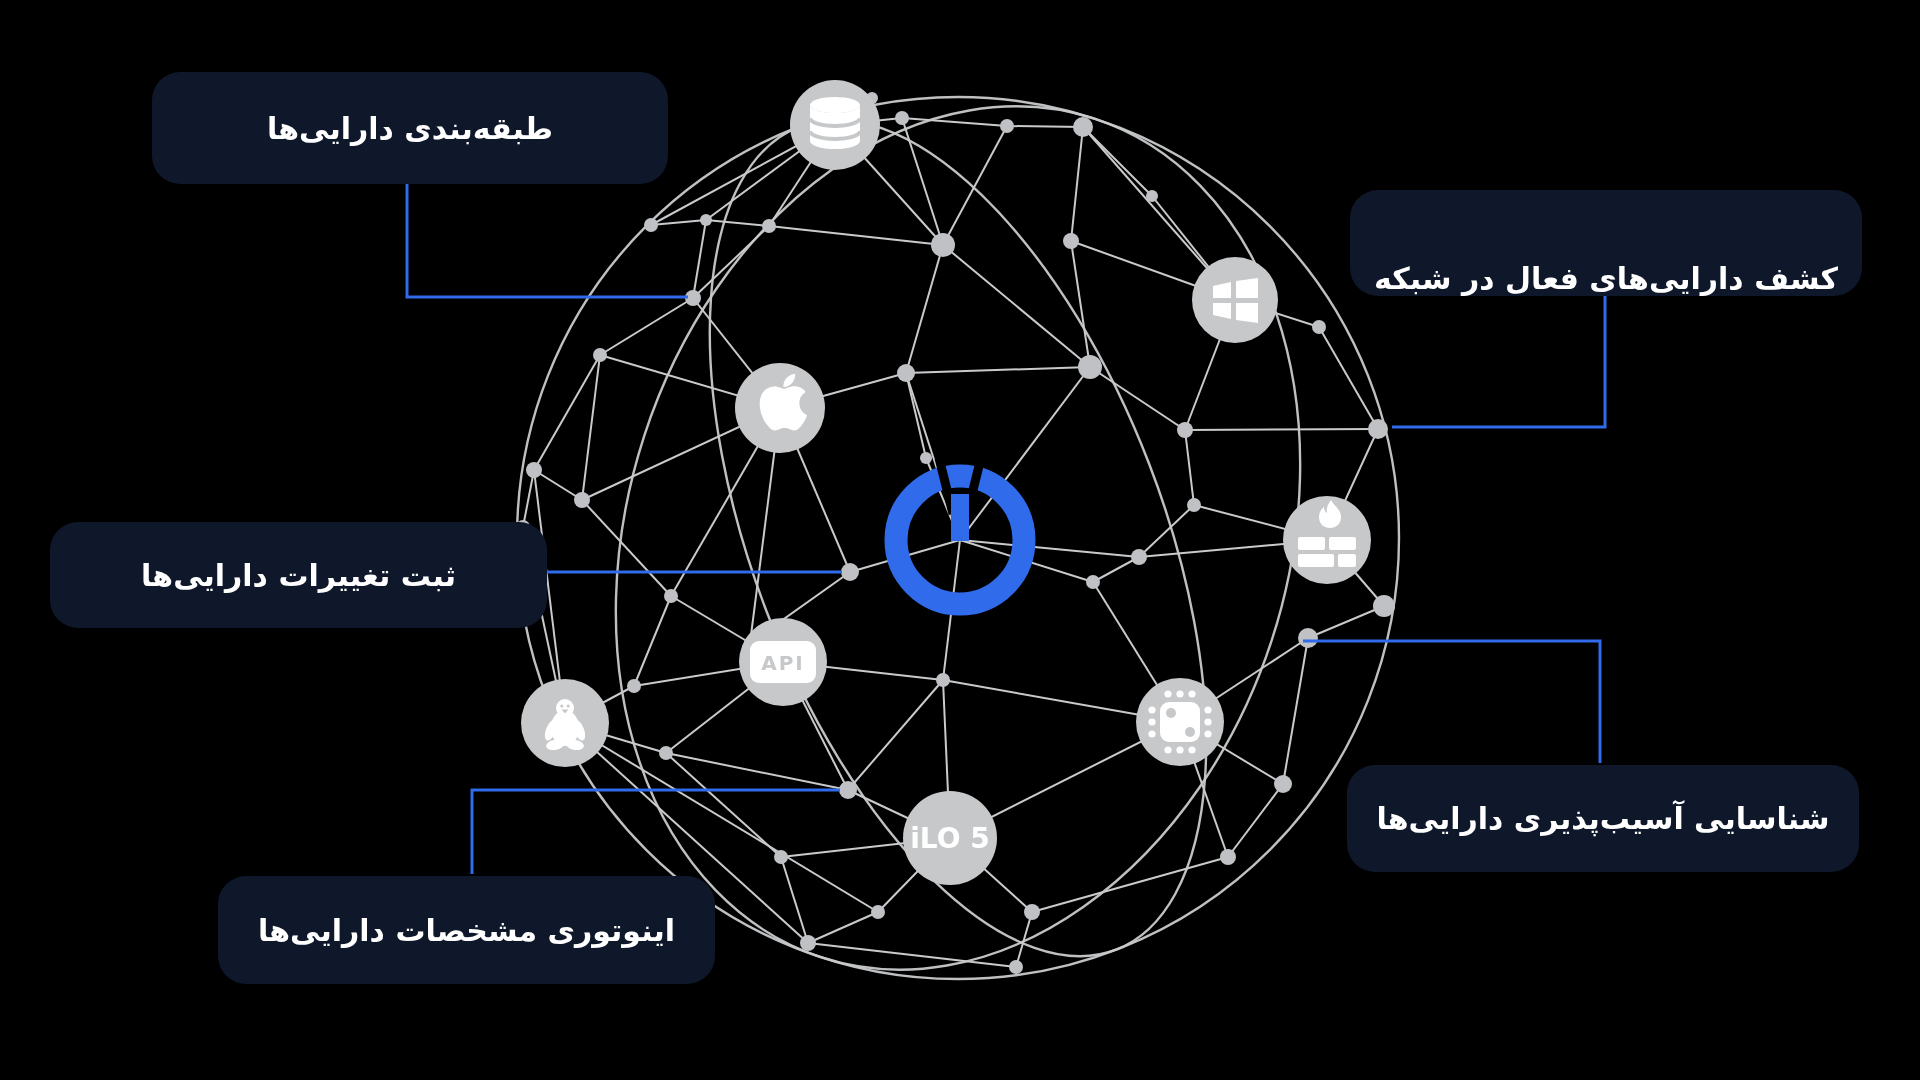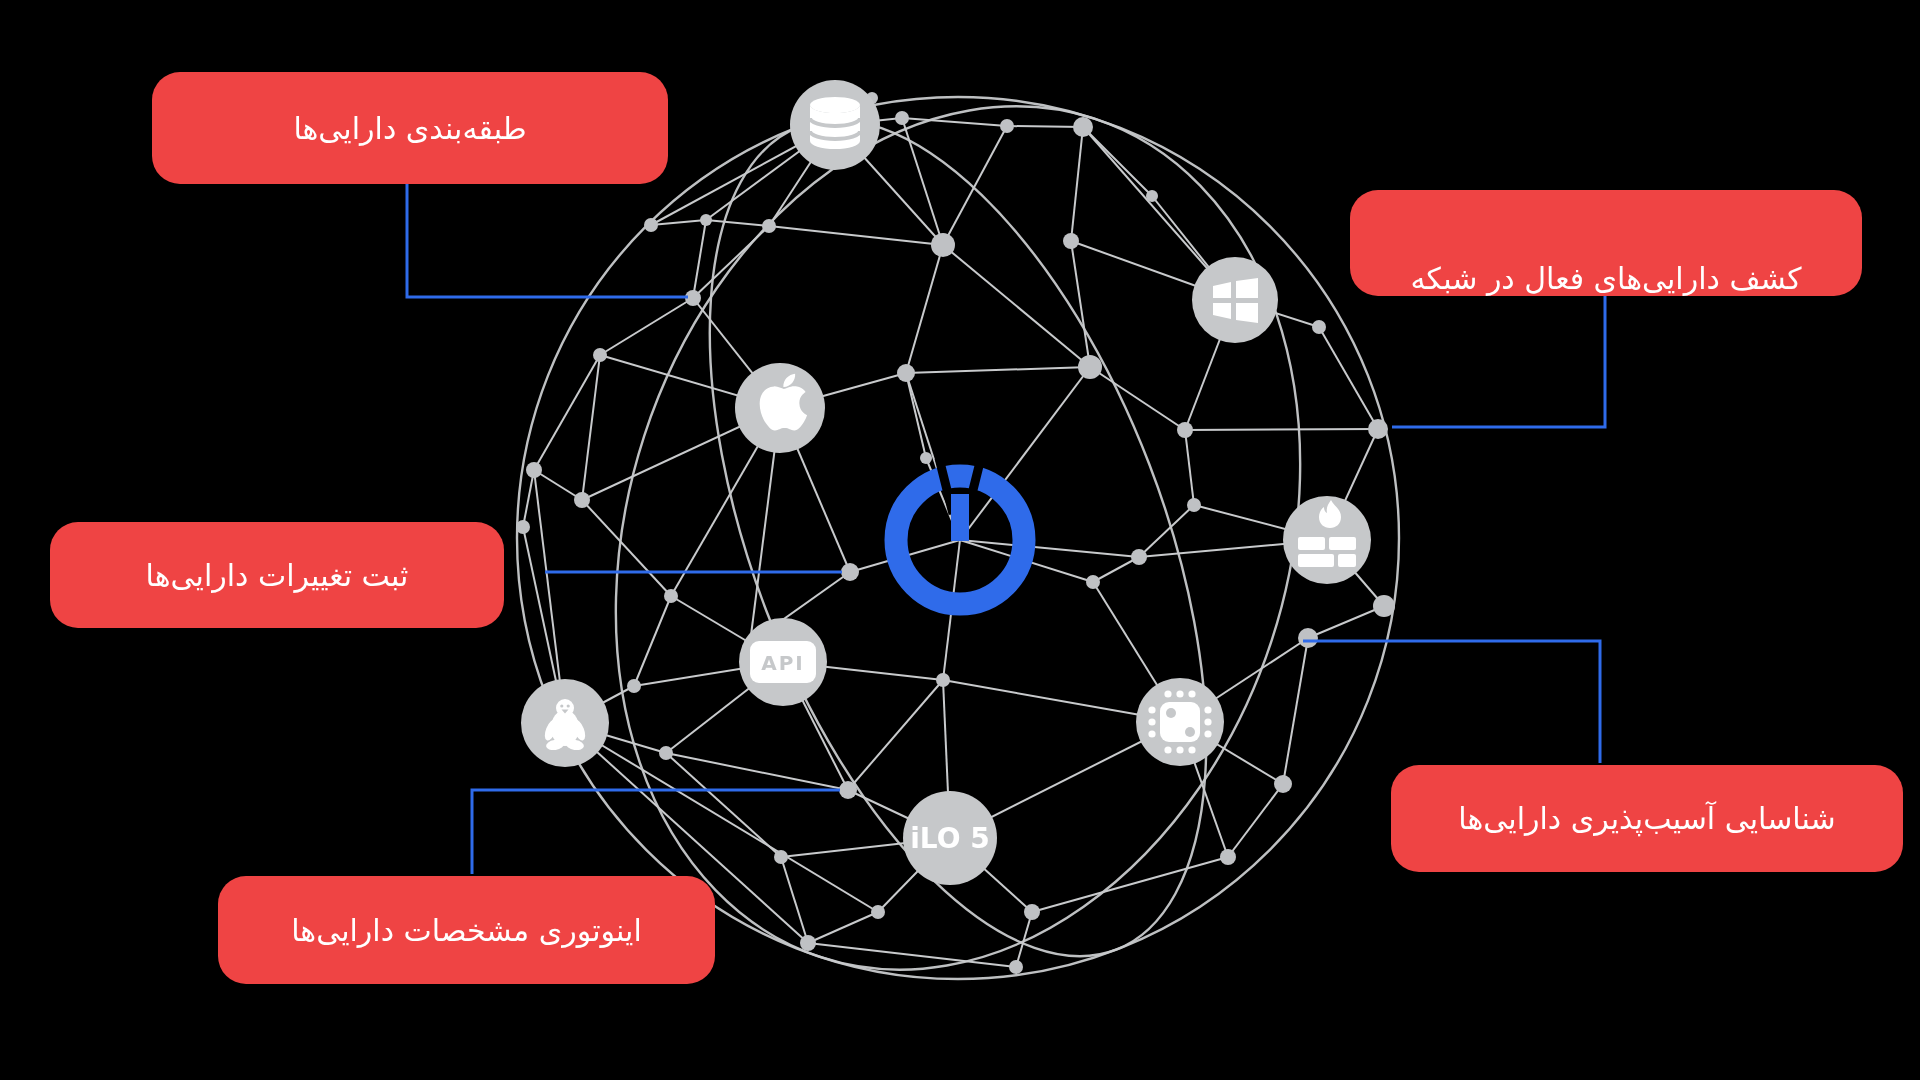--- a/index.html
+++ b/index.html
@@ -10,22 +10,22 @@
   #scene{position:absolute;left:0;top:0;width:1920px;height:1080px;}
   .edge{stroke:#c8cacc;stroke-width:2;fill:none;}
   .arc{stroke:#c8cacc;stroke-width:2.4;fill:none;opacity:.95;}
   .node{fill:#bfc1c4;}
   .icon-bg{fill:#c6c8ca;}
   .glyph{fill:#ffffff;}
   .glyph-neg{fill:#c6c8ca;}
   .connector{stroke:#2f6bea;stroke-width:3;fill:none;}
   .label{
     position:absolute;display:flex;align-items:center;justify-content:center;
-    background:#ef4444;border-radius:28px;color:#fff;
-    font-size:30px;font-weight:normal;direction:rtl;text-align:center;
+    background:#0f172a;border-radius:28px;color:#fff;
+    font-size:30px;font-weight:bold;direction:rtl;text-align:center;
     padding:0 20px;box-sizing:border-box;
   }
   .icon-text{font-family:"DejaVu Sans", sans-serif;font-weight:bold;}
 </style>
 </head>
 <body>
 
 <svg id="scene" viewBox="0 0 1920 1080" xmlns="http://www.w3.org/2000/svg">
 
   <g>
@@ -265,23 +265,23 @@
 </svg>
 
 <div class="label" style="left:152px;top:72px;width:516px;height:112px;">
   <span>طبقه‌بندی دارایی‌ها</span>
 </div>
 
 <div class="label" style="left:1350px;top:190px;width:512px;height:106px;align-items:flex-end;">
   <span>کشف دارایی‌های فعال در شبکه</span>
 </div>
 
-<div class="label" style="left:50px;top:522px;width:454px;height:106px;">
+<div class="label" style="left:50px;top:522px;width:497px;height:106px;">
   <span>ثبت تغییرات دارایی‌ها</span>
 </div>
 
-<div class="label" style="left:1347px;top:765px;width:512px;height:107px;margin-left:44px;">
+<div class="label" style="left:1347px;top:765px;width:512px;height:107px;">
   <span>شناسایی آسیب‌پذیری دارایی‌ها</span>
 </div>
 
 <div class="label" style="left:218px;top:876px;width:497px;height:108px;align-items:center;">
   <span>اینوتوری مشخصات دارایی‌ها</span>
 </div>
 
 </body></html>

